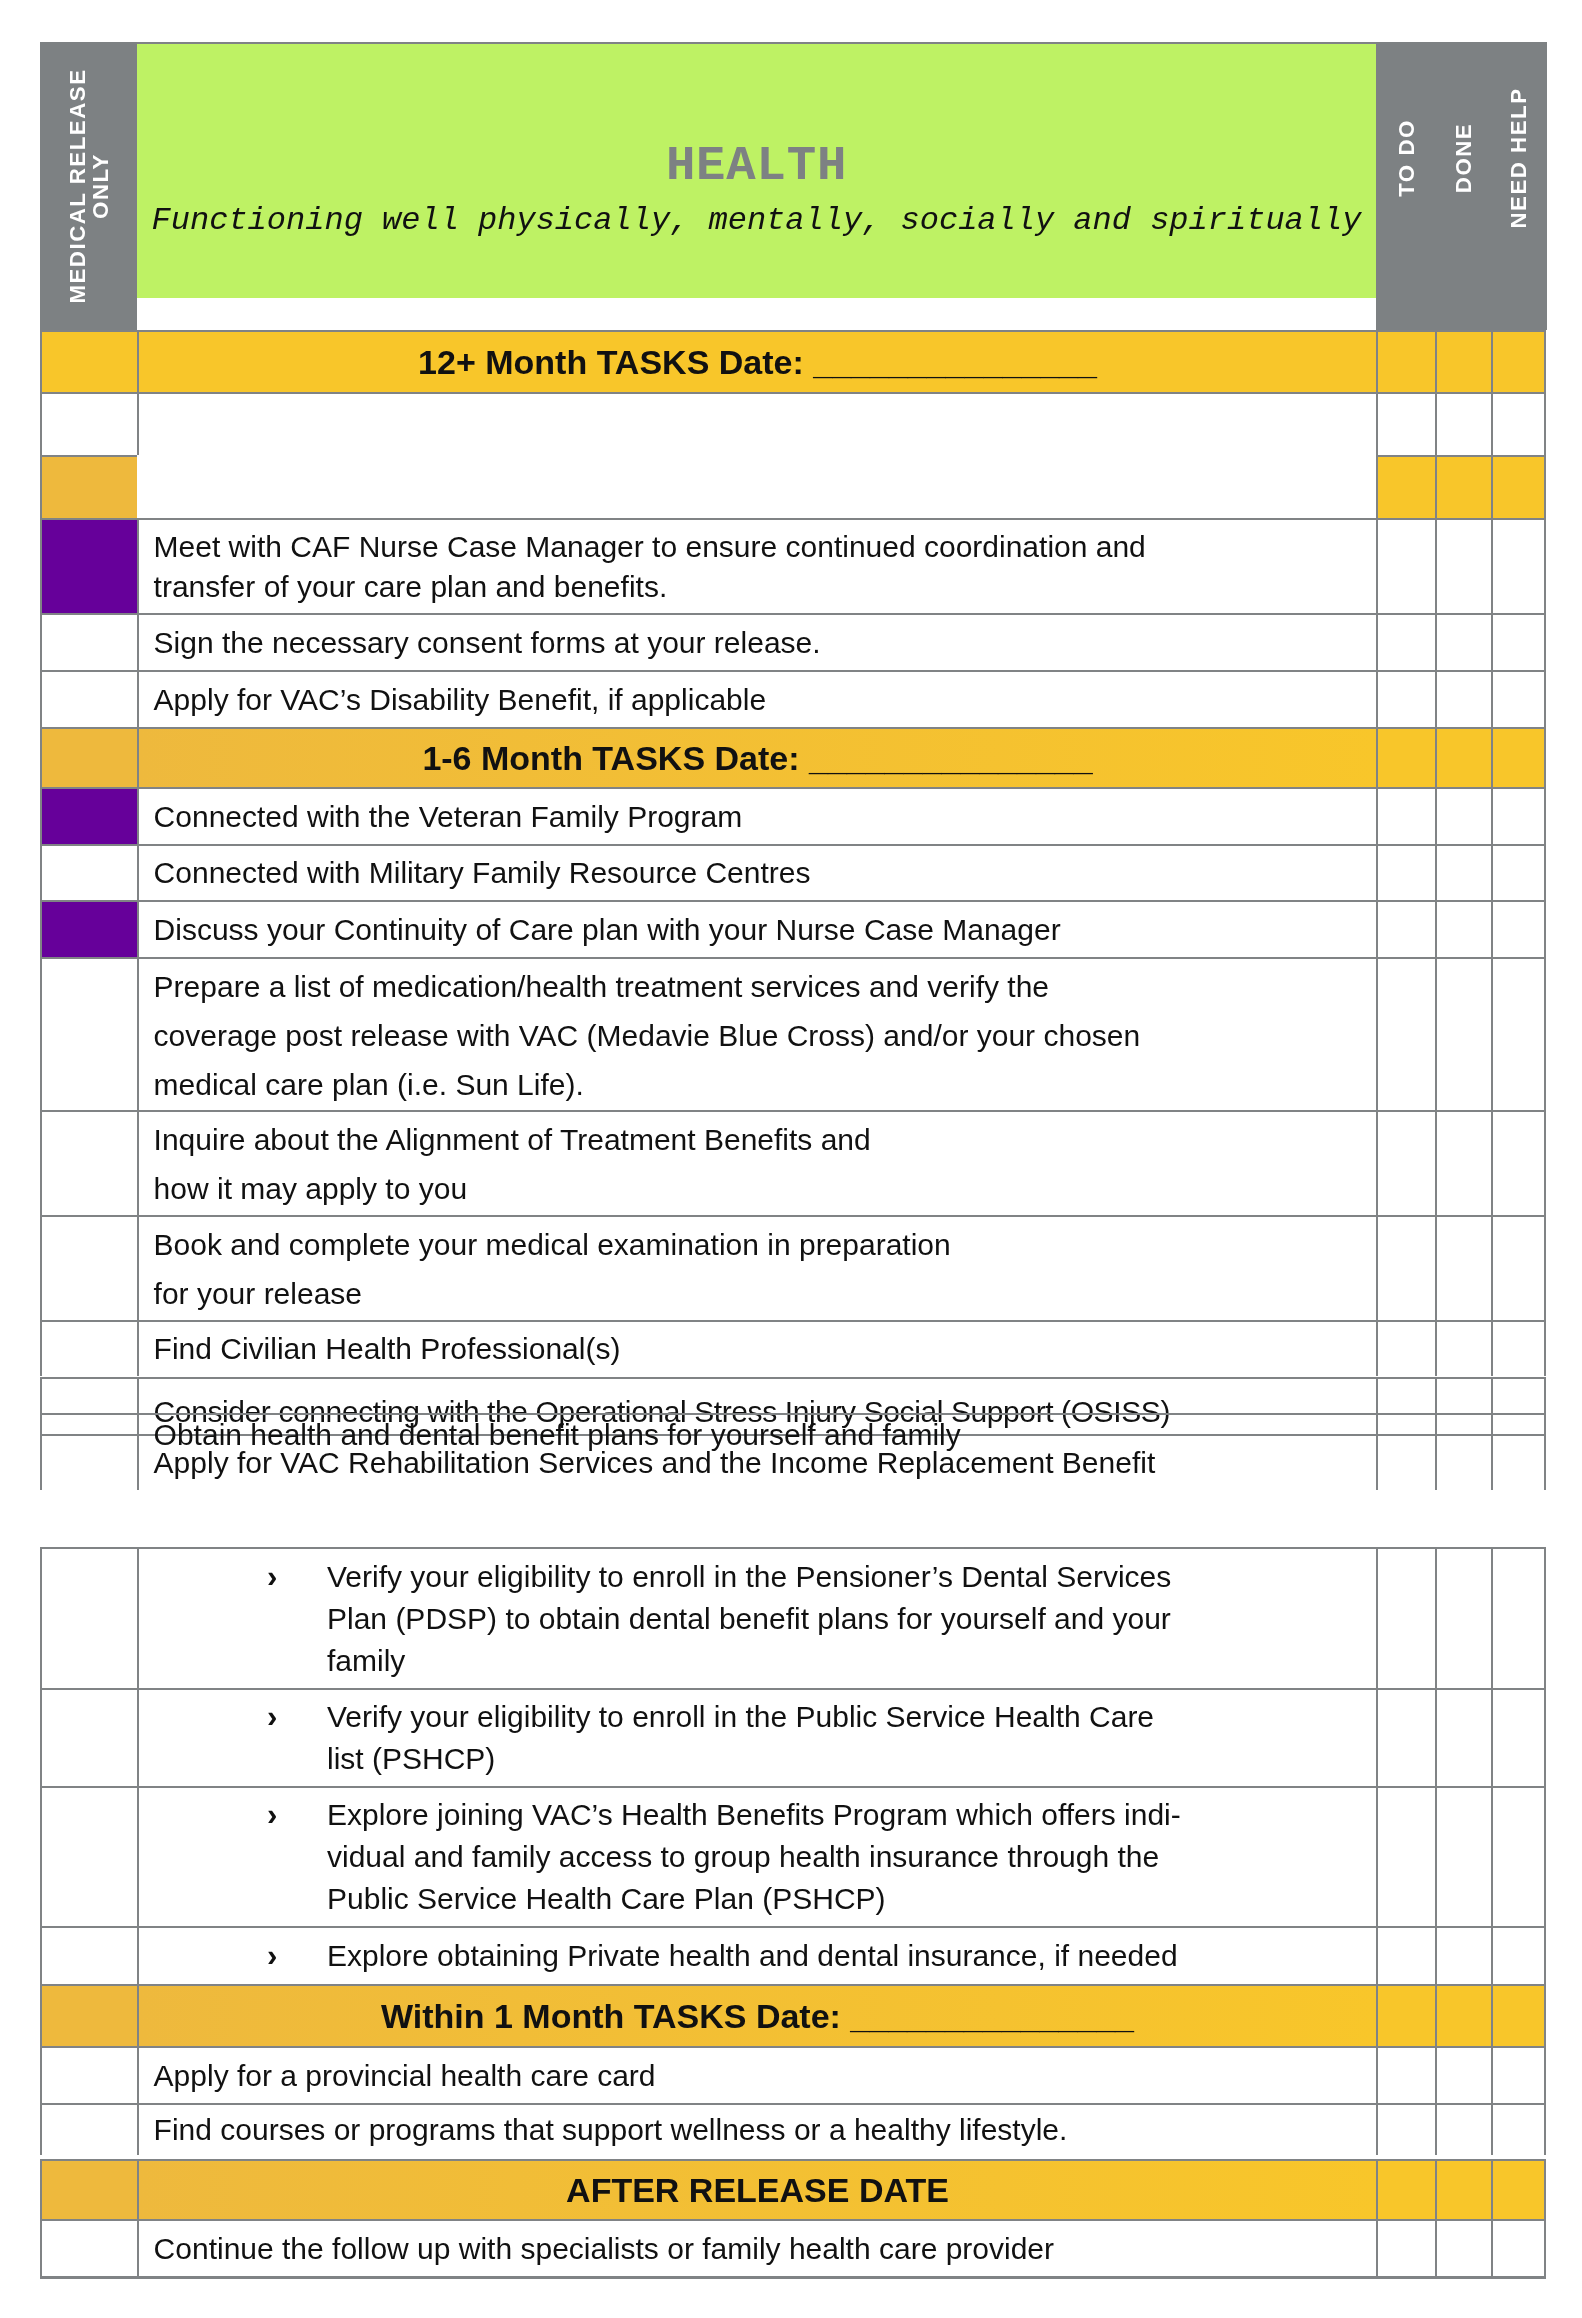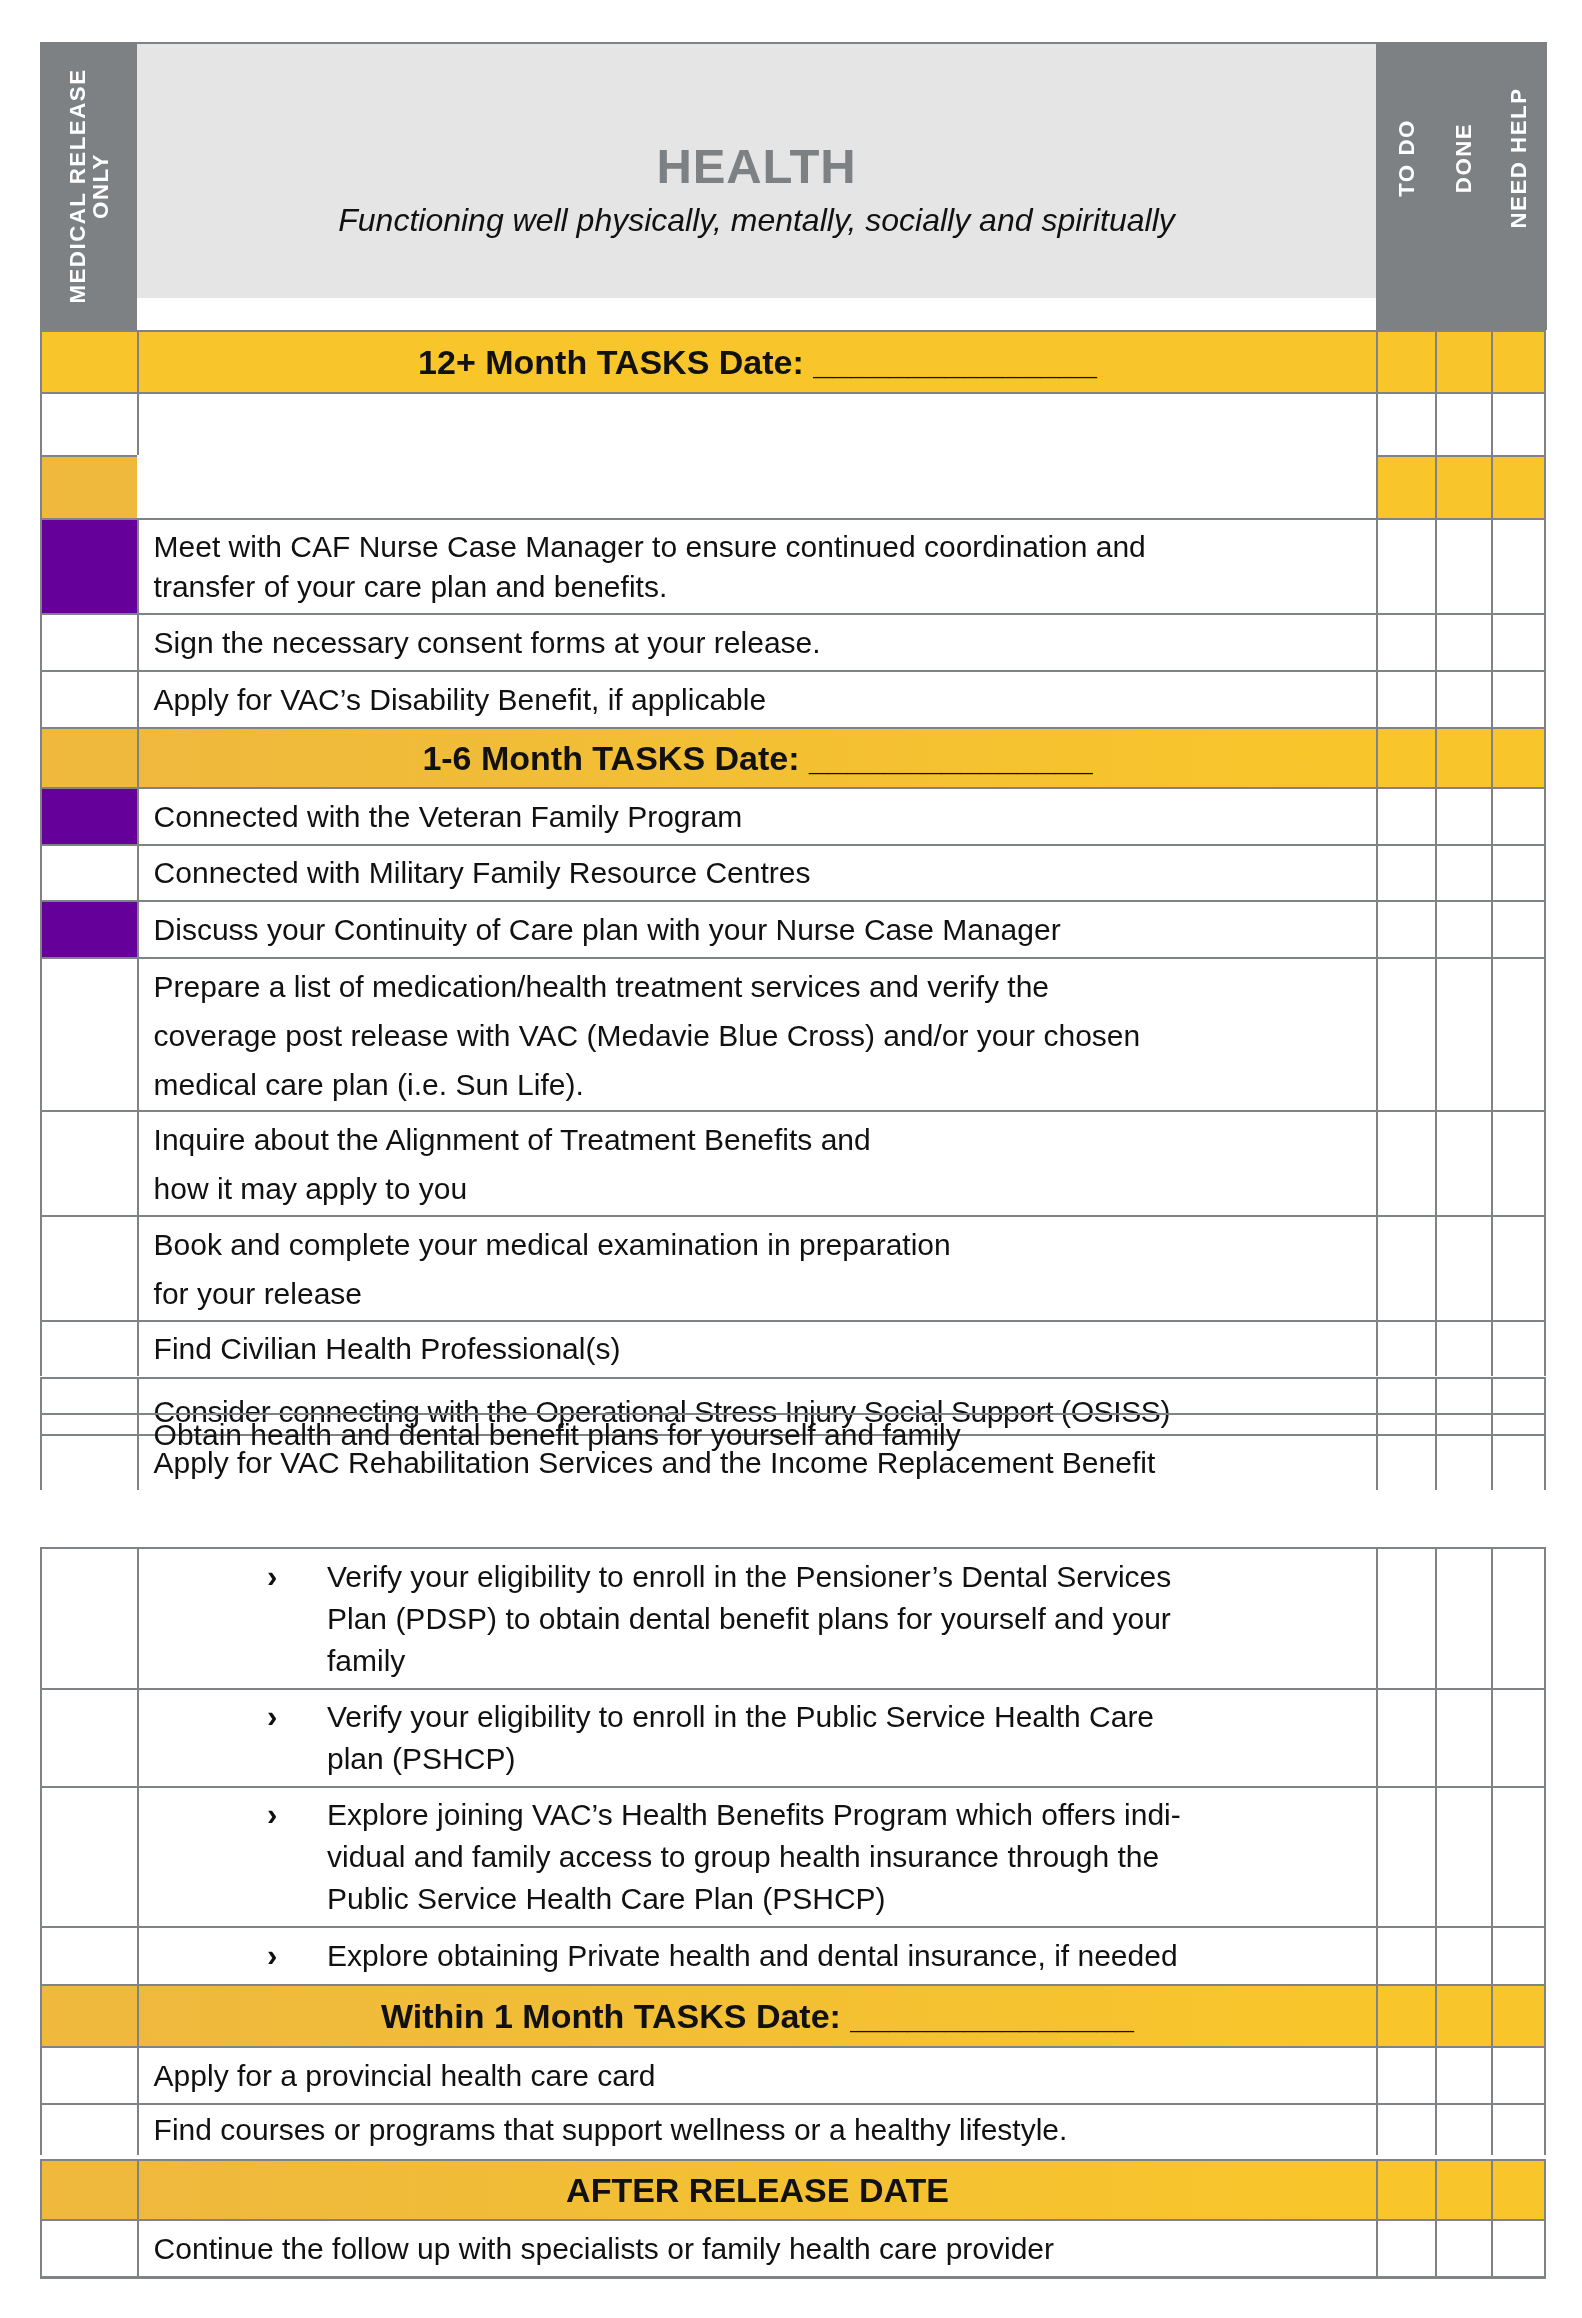--- a/index.html
+++ b/index.html
@@ -1,18 +1,18 @@
 <!DOCTYPE html>
 <html style="font-size:12.3px"><head>
 <meta charset="utf-8">
 <style>
   html, body { margin:0; padding:0; background:#ffffff; }
   body { width:1583px; height:2319px; position:relative; overflow:hidden; font-family:"Liberation Sans", sans-serif; color:#111; }
   .hdr-left { position:absolute; left:40px; top:42px; width:97px; height:288px; background:#7D8183; }
-  .hdr-center { position:absolute; left:137px; top:42px; width:1239px; height:256px; background:#e5e5e5; border-top:2.3px solid #808385; box-sizing:border-box; }
+  .hdr-center { position:absolute; left:137px; top:42px; width:1239px; height:256px; background:#bef264; border-top:2.3px solid #808385; box-sizing:border-box;font-family:Liberation Mono, monospace; }
   .hdr-right { position:absolute; left:1376px; top:42px; width:171px; height:288px; background:#7D8183; }
   .vtext { position:absolute; color:#fff; font-weight:bold; white-space:nowrap; transform-origin:center center; transform:translate(-50%,-50%) rotate(-90deg); letter-spacing:1.5px; text-align:center; line-height:1.05; }
   .title { position:absolute; left:0; width:100%; top:94px; text-align:center; font-weight:bold; font-size:49px; color:#7D8183; letter-spacing:0.8px; }
   .subtitle { position:absolute; left:0; width:100%; top:158px; text-align:center; font-style:italic; font-size:32px; color:#111; }
 
   .row { position:absolute; left:40px; width:1507px; box-sizing:border-box; }
   .cell { position:absolute; top:0; height:100%; box-sizing:border-box; border-left:2.3px solid #808385; border-top:2.3px solid #808385; }
   .c0 { left:0; width:97px; }
   .c1 { left:97px; width:1239px; }
   .c2 { left:1336px; width:59px; }
@@ -246,21 +246,21 @@
   <div class="cell c2"></div>
   <div class="cell c3"></div>
   <div class="cell c4"></div>
 </div>
 <div class="row sub" style="top:1688px; height:98px;">
   <div class="cell c0"></div>
   <div class="cell c1">
       <div class="task-text">
     <span class="chev">›</span>
     <span class="task-line">Verify your eligibility to enroll in the Public Service Health Care</span>
-    <span class="task-line">plan (PSHCP)</span>
+    <span class="task-line">list (PSHCP)</span>
   </div>
     </div>
   <div class="cell c2"></div>
   <div class="cell c3"></div>
   <div class="cell c4"></div>
 </div>
 <div class="row sub" style="top:1786px; height:140px;">
   <div class="cell c0"></div>
   <div class="cell c1">
       <div class="task-text">

